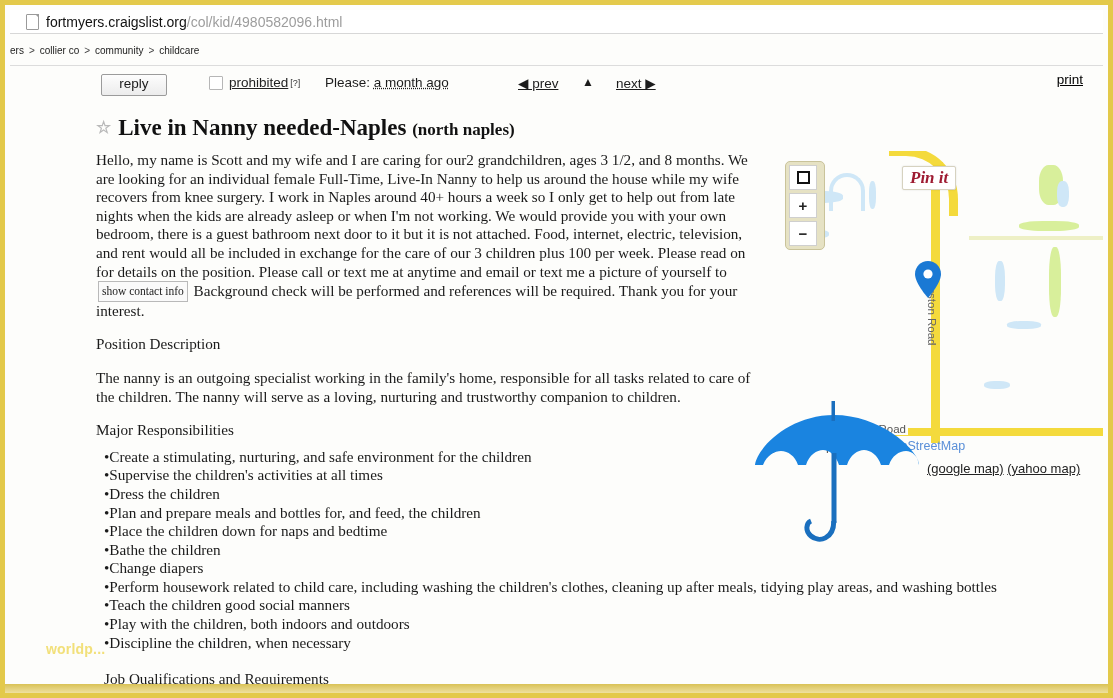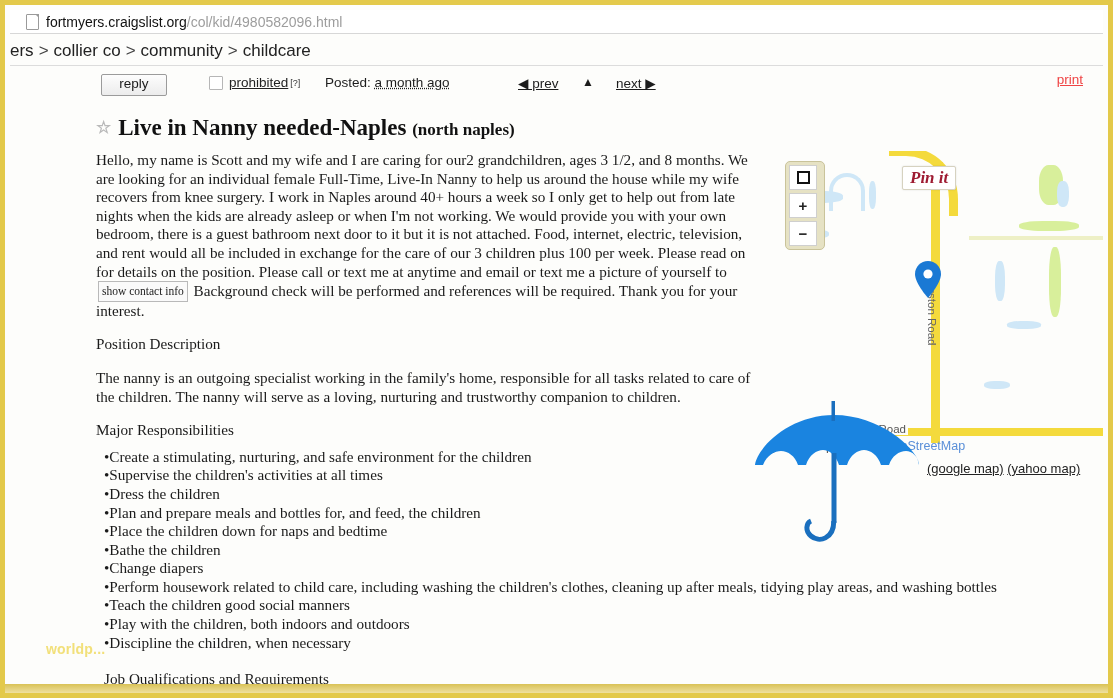--- a/index.html
+++ b/index.html
@@ -41,21 +41,21 @@
     border-left:4px solid transparent;border-top:4px solid #9a9a9a;
   }
   .url-strong{color:#111;}
   .url-dim{color:#9d9d9d;}
   
   #crumbs{
     position:absolute;left:5px;top:31px;right:5px;height:30px;
     border-bottom:1px solid #dcdcdc;
     display:flex;align-items:center;
     font-family:"Liberation Sans", sans-serif;
-    font-size:17px;color:#33333a;
+    font-size:10px;color:#33333a;
     padding-left:0px;box-sizing:border-box;
   }
   #crumbs a{color:#222;text-decoration:none;}
   .crumb-sep{padding:0 5px;color:#444;}
   
   #toolbar{
     position:absolute;left:5px;top:66px;right:5px;height:34px;
     font-family:"Liberation Sans", sans-serif;font-size:13px;
   }
   #replybtn{
@@ -72,21 +72,21 @@
     width:12px;height:12px;border:1px solid #b6b6b6;background:#fff;border-radius:1px;
     margin-right:6px;
   }
   #prohibited-link{color:#222;text-decoration:underline;font-size:13.5px;}
   #prohibited-sup{font-size:9px;vertical-align:super;color:#333;margin-left:2px;}
   #posted{position:absolute;left:315px;top:4px;font-size:13.5px;color:#1c1c1c;}
   #posted .age{text-decoration:underline;text-decoration-style:dotted;}
   #prev{position:absolute;left:508px;top:4px;font-size:13.5px;color:#1c1c1c;text-decoration:underline;}
   #uparrow{position:absolute;left:572px;top:4px;font-size:12px;color:#1c1c1c;}
   #next{position:absolute;left:606px;top:4px;font-size:13.5px;color:#1c1c1c;text-decoration:underline;}
-  #print{position:absolute;right:20px;top:1px;font-size:13.5px;color:#ef4444;text-decoration:underline;
+  #print{position:absolute;right:20px;top:1px;font-size:13.5px;color:#000000;text-decoration:underline;
          font-family:"Liberation Sans", sans-serif;}
   
   #title{
     position:absolute;left:91px;top:110px;
     font-family:"Liberation Serif", serif;
     font-size:23px;font-weight:bold;color:#111;
     white-space:nowrap;
   }
   #star{
     display:inline-block;color:#b9b9b9;font-size:17px;vertical-align:2px;margin-right:7px;
@@ -217,21 +217,21 @@
   </div>
 
   <div id="toolbar">
     <div id="replybtn">reply</div>
     <div id="prohibited-wrap">
       <span id="prohibited-box"></span>
       <span id="prohibited-link">prohibited</span>
       <span id="prohibited-sup">[?]</span>
     </div>
     <div id="posted">
-      <span>Posted:</span>
+      <span>Please:</span>
       <span class="age">a month ago</span>
     </div>
     <a href="#" id="prev">◀ prev</a>
     <span id="uparrow">▲</span>
     <a href="#" id="next">next ▶</a>
     <a href="#" id="print">print</a>
   </div>
 
   <div id="title">
     <span id="star">☆</span><span>Live in Nanny needed-Naples</span> <span class="loc">(north naples)</span>

